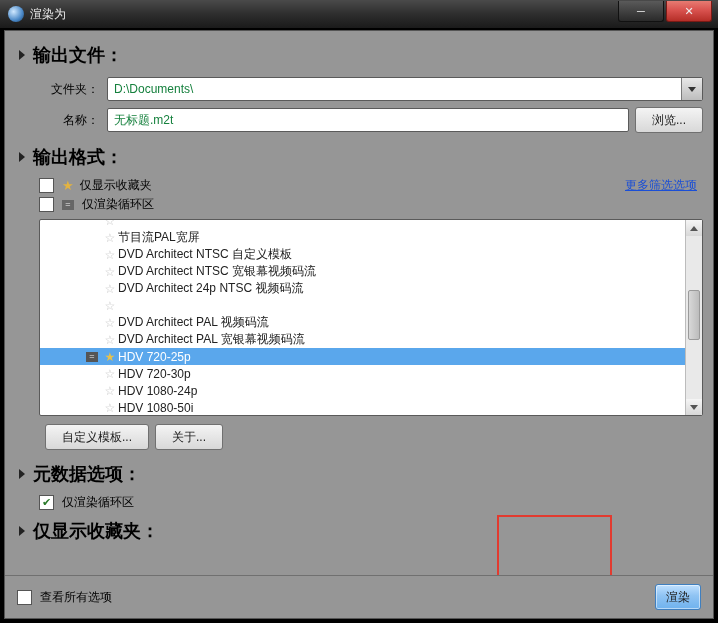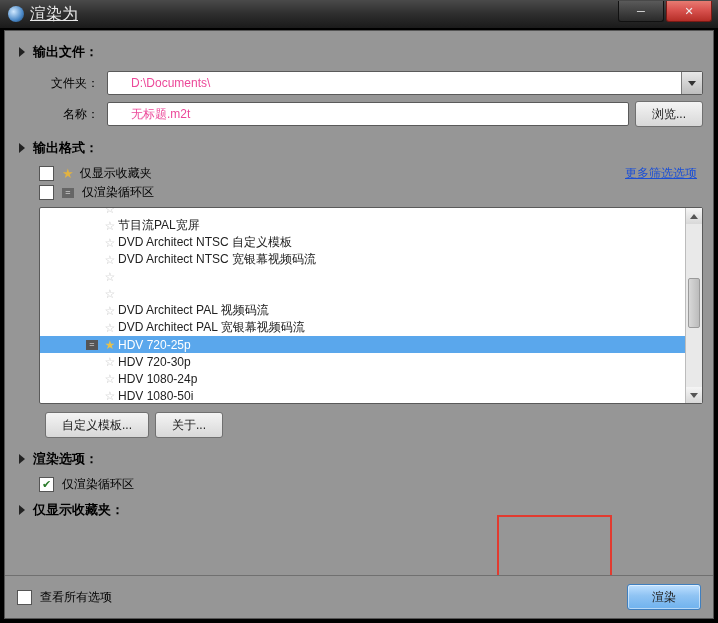--- a/index.html
+++ b/index.html
@@ -9,21 +9,21 @@
     height: 28px;
     background: linear-gradient(to bottom, #4a4a4a 0%, #2e2e2e 50%, #1a1a1a 100%);
     display: flex; align-items: center;
     border-bottom: 1px solid #000;
   }
   .titlebar .app-icon {
     width: 16px; height: 16px; border-radius: 50%;
     background: radial-gradient(circle at 35% 35%, #cfe8ff 0%, #4a88c7 60%, #1a3f66 100%);
     margin: 0 6px 0 8px;
   }
-  .titlebar .title { color: #e8e8e8; font-size: 16px; flex: 1; text-decoration: underline; }
+  .titlebar .title { color: #e8e8e8; font-size: 12px; flex: 1; }
   .win-btns { display: flex; height: 20px; margin-right: 6px; margin-top:-6px;}
   .win-btn {
     width: 44px; height: 20px;
     background: linear-gradient(to bottom, #5a5a5a, #2a2a2a);
     border: 1px solid #111; border-top: none;
     display: flex; align-items: center; justify-content: center;
     color: #eee; font-size: 11px;
     border-bottom-left-radius: 3px; border-bottom-right-radius: 3px;
     margin-left: 2px;
   }
@@ -34,33 +34,33 @@
   
   .body {
     position: absolute; left: 4px; right: 4px; top: 30px; bottom: 4px;
     background: #969696;
     border: 1px solid #555;
     display: flex; flex-direction: column;
   }
   .content { flex: 1; overflow: hidden; padding: 6px 10px 0 10px; position: relative; }
   .section-header {
     display: flex; align-items: center; font-weight: bold; color: #000;
-    padding: 6px 0 6px 0; font-size: 13px;
+    padding: 6px 0 6px 0; font-size: 18px;
   }
   .disclosure {
     width: 0; height: 0; display: inline-block; margin: 0 8px 0 4px;
     border-top: 5px solid transparent; border-bottom: 5px solid transparent;
     border-left: 6px solid #222;
   }
   
   .row { display: flex; align-items: center; margin: 4px 0 6px 24px; }
   .row .label { width: 60px; text-align: right; color: #000; margin-right: 8px; }
   .row .text-input, .row .combo {
     flex: 1; height: 22px; background: #fff; border: 1px solid #5a5a5a;
-    border-radius: 2px; padding: 0 23px; font-size: 12px; color: #ec4899;
+    border-radius: 2px; padding: 0 6px; font-size: 12px; color: #15803d;
     display: flex; align-items: center;
   }
   .combo { position: relative; }
   .combo .drop {
     position: absolute; right: 0; top: 0; bottom: 0; width: 20px;
     background: linear-gradient(to bottom,#e8e8e8,#bdbdbd);
     border-left: 1px solid #7a7a7a;
     display:flex; align-items:center; justify-content:center;
   }
   .combo .drop::after { content:""; border-left:4px solid transparent; border-right:4px solid transparent; border-top:5px solid #333;}
@@ -110,21 +110,21 @@
   .footer {
     height: 42px; border-top: 1px solid #707070;
     background:#969696;
     display:flex; align-items:center; padding: 0 12px; gap: 16px;
   }
   .footer .chk-row { margin:0; }
   .btn.primary {
     margin-left:auto;
     background: linear-gradient(to bottom,#bfe0ff 0%, #8fc3f3 45%, #6fb2ee 100%);
     border-color:#3f7fbf;
-    padding: 0 24px;
+    padding: 0 10px;
     box-shadow: inset 0 0 0 1px rgba(255,255,255,.5);
   }
   
   .red-box { position:absolute; border:2px solid #e23a2f; pointer-events:none; }
 </style>
 </head>
 <body>
 
 <div class="window">
 
@@ -193,20 +193,21 @@
             <div class="list-item">
               <span class="fav">☆</span>
               <span class="txt">DVD Architect NTSC 自定义模板</span>
             </div>
             <div class="list-item">
               <span class="fav">☆</span>
               <span class="txt">DVD Architect NTSC 宽银幕视频码流</span>
             </div>
             <div class="list-item">
               <span class="fav">☆</span>
+              <span class="txt">DVD Architect 24p NTSC 视频码流</span>
             </div>
             <div class="list-item">
               <span class="fav">☆</span>
             </div>
             <div class="list-item">
               <span class="fav">☆</span>
               <span class="txt">DVD Architect PAL 视频码流</span>
             </div>
             <div class="list-item">
               <span class="fav">☆</span>
@@ -241,21 +242,21 @@
         <div class="btn">
             <span>自定义模板...</span>
           </div>
         <div class="btn">
             <span>关于...</span>
           </div>
       </div>
 
       <div class="section-header">
         <span class="disclosure"></span>
-        <span>渲染选项：</span>
+        <span>元数据选项：</span>
       </div>
       <div class="chk-row" style="">
         <span class="chk checked"></span>
         <span>仅渲染循环区</span>
       </div>
 
       <div class="section-header">
         <span class="disclosure"></span>
         <span>仅显示收藏夹：</span>
       </div>

